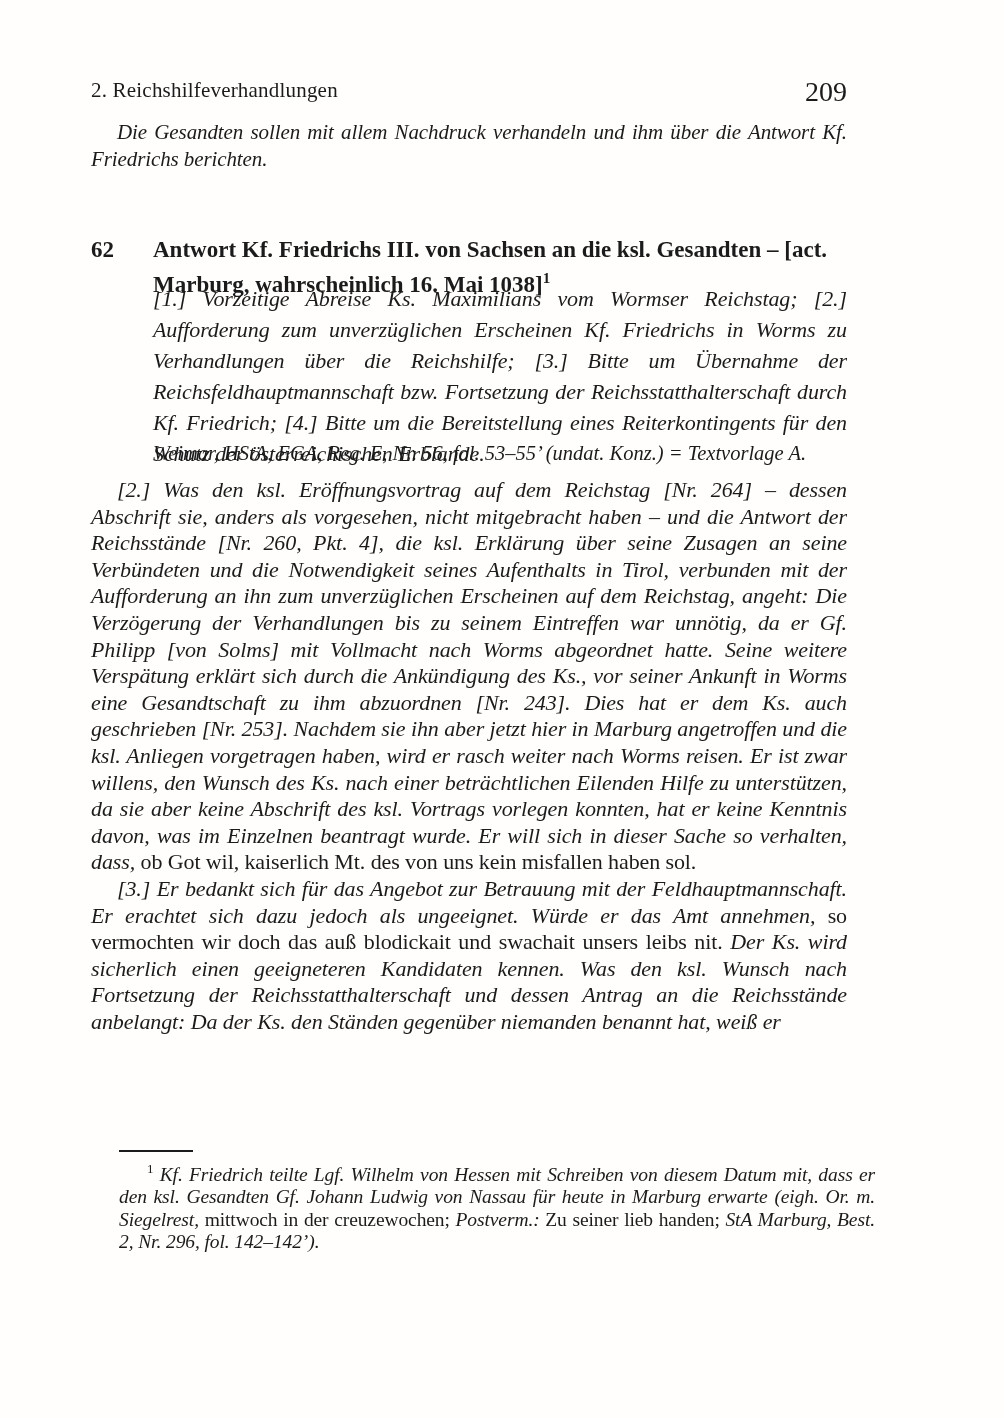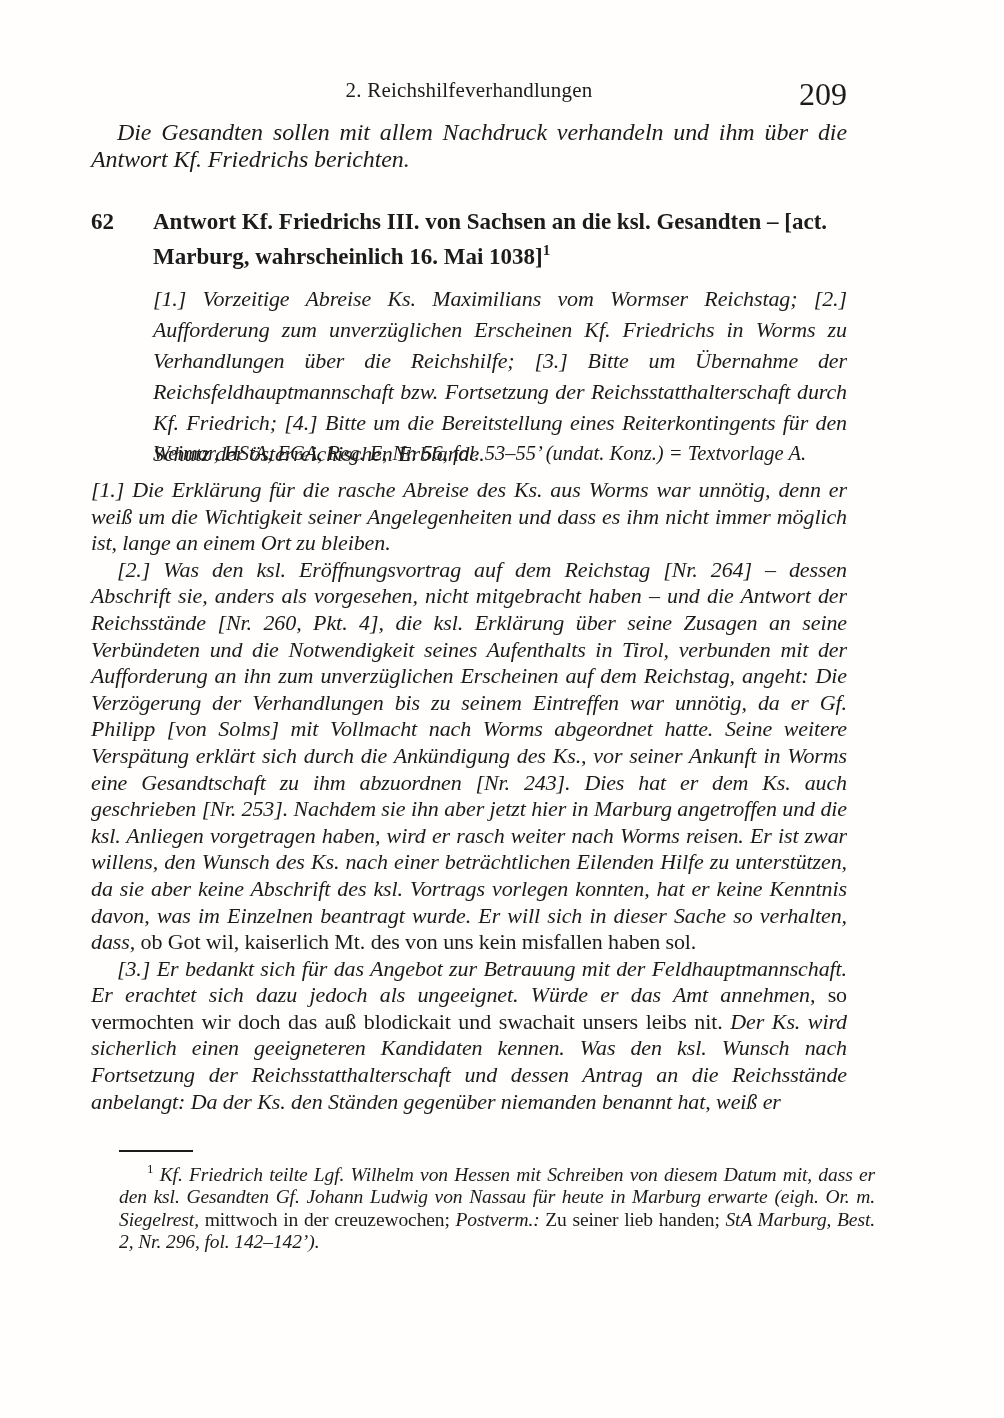--- a/index.html
+++ b/index.html
@@ -11,44 +11,44 @@
     color: #1b1b1b;
     font-family: "Liberation Serif", serif;
     overflow: hidden;
   }
   .content-abs { position: absolute; left: 91px; width: 756px; }
 
   
   .running-head { top: 78px; height: 28px; }
   .running-title {
     position: absolute; left: 0; right: 0;
-    text-align: center;
+    text-align: left;
     font-size: 21px; letter-spacing: 0.2px;
   }
   .page-number {
     position: absolute; right: 0; top: -2px;
-    font-size: 32px;
+    font-size: 28px;
   }
 
   
   .just { text-align: justify; }
   .run-italic { font-style: italic; }
   .run-roman { font-style: normal; }
   p { margin: 0; }
 
   
   .intro {
     top: 119px;
-    font-size: 24px; line-height: 27px;
+    font-size: 21px; line-height: 27px;
     text-indent: 26px;
     letter-spacing: -0.1px;
   }
 
   
-  .doc-heading { top: 208px; display: flex; }
+  .doc-heading { top: 236px; display: flex; }
   .doc-number {
     flex: 0 0 62px;
     font-weight: bold; font-size: 23px; line-height: 28px;
   }
   .doc-title {
     flex: 1;
     font-weight: bold; font-size: 23px; line-height: 28px;
   }
   .fn-ref { font-weight: bold; font-size: 15px; }
 
@@ -104,21 +104,20 @@
   <div class="content-abs doc-heading">
     <span class="doc-number">62</span>
     <span class="doc-title"><span>Antwort Kf. Friedrichs III. von Sachsen an die ksl. Gesandten – [act. Marburg, wahrscheinlich 16. Mai 1038]</span><sup class="fn-ref">1</sup></span>
   </div>
 
   <p class="summary just content-abs" style="left:153px;">[1.] Vorzeitige Abreise Ks. Maximilians vom Wormser Reichstag; [2.] Aufforderung zum unverzüglichen Erscheinen Kf. Friedrichs in Worms zu Verhandlungen über die Reichshilfe; [3.] Bitte um Übernahme der Reichsfeldhauptmannschaft bzw. Fortsetzung der Reichsstatthalterschaft durch Kf. Friedrich; [4.] Bitte um die Bereitstellung eines Reiterkontingents für den Schutz der österreichischen Erblande.</p>
 
   <p class="source content-abs" style="left:153px;">Weimar, HStA, EGA, Reg. E, Nr. 56, fol. 53–55’ (undat. Konz.) = Textvorlage A.</p>
 
   <div class="content-abs body-text">
-    <p class="para just"><span class="run-italic">[1.] Die Erklärung für die rasche Abreise des Ks. aus Worms war unnötig, denn er weiß um die Wichtigkeit seiner Angelegenheiten und dass es ihm nicht immer möglich ist, lange an einem Ort zu bleiben.</span></p>
     <p class="para just indent"><span class="run-italic">[2.] Was den ksl. Eröffnungsvortrag auf dem Reichstag [Nr. 264] – dessen Abschrift sie, anders als vorgesehen, nicht mitgebracht haben – und die Antwort der Reichsstände [Nr. 260, Pkt. 4], die ksl. Erklärung über seine Zusagen an seine Verbündeten und die Notwendigkeit seines Aufenthalts in Tirol, verbunden mit der Aufforderung an ihn zum unverzüglichen Erscheinen auf dem Reichstag, angeht: Die Verzögerung der Verhandlungen bis zu seinem Eintreffen war unnötig, da er Gf. Philipp [von Solms] mit Vollmacht nach Worms abgeordnet hatte. Seine weitere Verspätung erklärt sich durch die Ankündigung des Ks., vor seiner Ankunft in Worms eine Gesandtschaft zu ihm abzuordnen [Nr. 243]. Dies hat er dem Ks. auch geschrieben [Nr. 253]. Nachdem sie ihn aber jetzt hier in Marburg angetroffen und die ksl. Anliegen vorgetragen haben, wird er rasch weiter nach Worms reisen. Er ist zwar willens, den Wunsch des Ks. nach einer beträchtlichen Eilenden Hilfe zu unterstützen, da sie aber keine Abschrift des ksl. Vortrags vorlegen konnten, hat er keine Kenntnis davon, was im Einzelnen beantragt wurde. Er will sich in dieser Sache so verhalten, dass,</span><span class="run-roman"> ob Got wil, kaiserlich Mt. des von uns kein misfallen haben sol.</span></p>
     <p class="para just indent"><span class="run-italic">[3.] Er bedankt sich für das Angebot zur Betrauung mit der Feldhauptmannschaft. Er erachtet sich dazu jedoch als ungeeignet. Würde er das Amt annehmen,</span><span class="run-roman"> so vermochten wir doch das auß blodickait und swachait unsers leibs nit. </span><span class="run-italic">Der Ks. wird sicherlich einen geeigneteren Kandidaten kennen. Was den ksl. Wunsch nach Fortsetzung der Reichsstatthalterschaft und dessen Antrag an die Reichsstände anbelangt: Da der Ks. den Ständen gegenüber niemanden benannt hat, weiß er</span></p>
   </div>
 
   <div class="content-abs footnote-block">
     <div class="footnote-rule"></div>
     <p class="footnote just"><sup>1</sup> <span><span class="run-italic">Kf. Friedrich teilte Lgf. Wilhelm von Hessen mit Schreiben von diesem Datum mit, dass er den ksl. Gesandten Gf. Johann Ludwig von Nassau für heute in Marburg erwarte (eigh. Or. m. Siegelrest,</span><span class="run-roman"> mittwoch in der creuzewochen; </span><span class="run-italic">Postverm.:</span><span class="run-roman"> Zu seiner lieb handen; </span><span class="run-italic">StA Marburg, Best. 2, Nr. 296, fol. 142–142’).</span></span></p>
   </div>
 
 </div>

